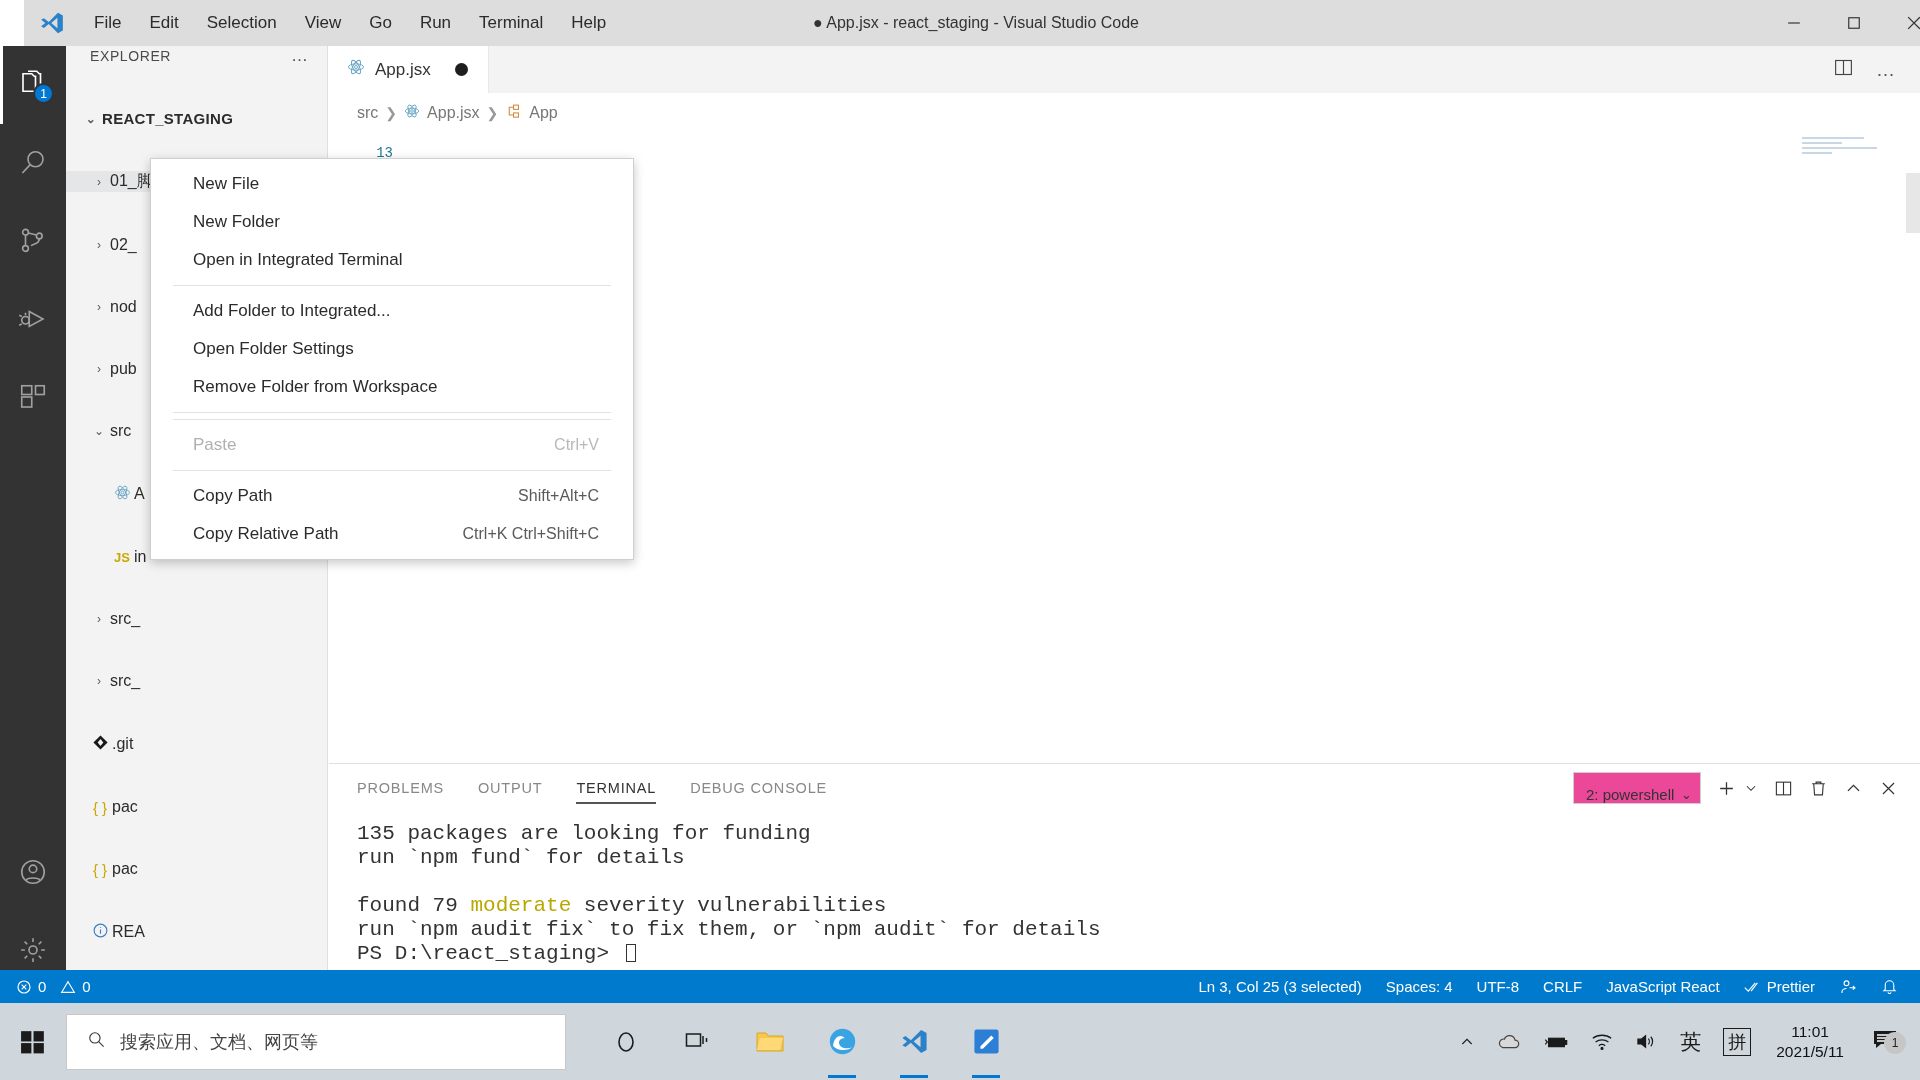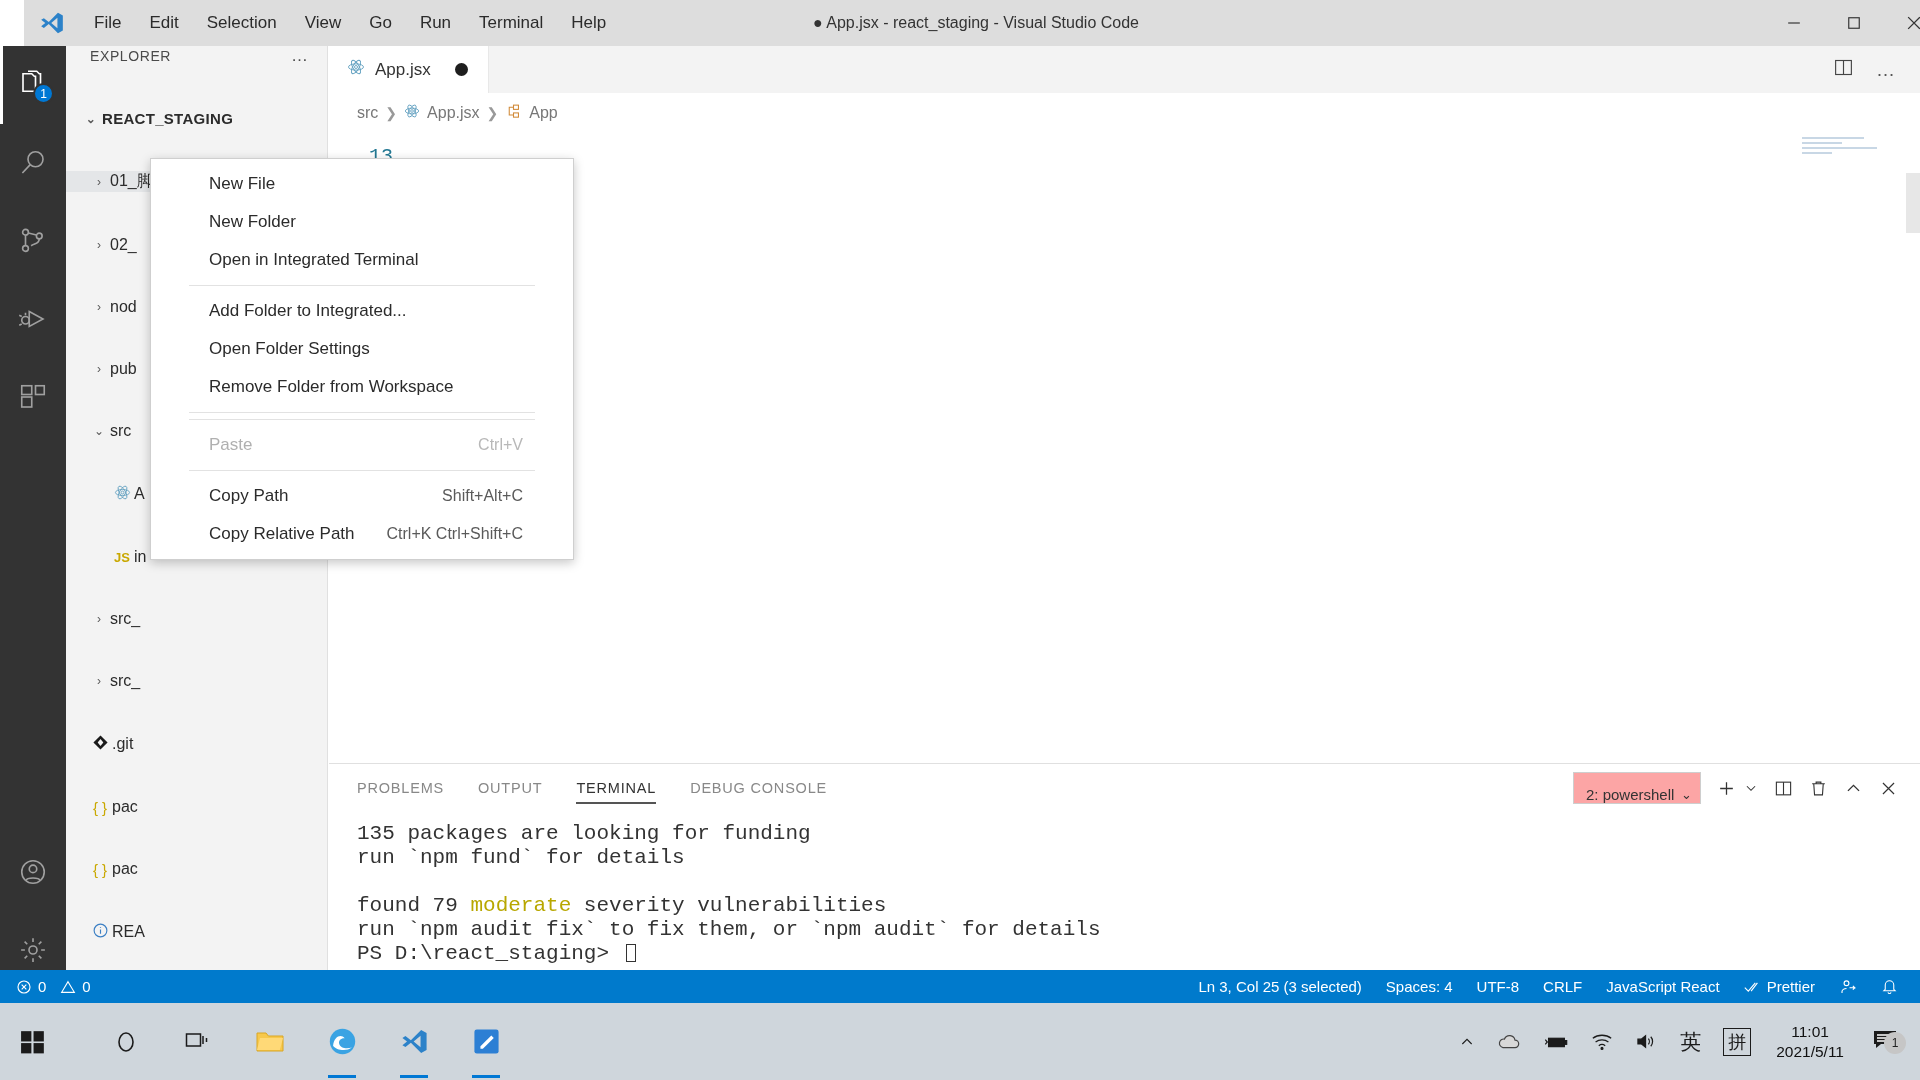--- a/index.html
+++ b/index.html
@@ -106,21 +106,21 @@
   }
   .breadcrumbs {
     height: 40px; display: flex; align-items: center; padding-left: 28px; gap: 7px;
     font-size: 16px; color: #777; background: #fff;
   }
   .crumb { display: flex; align-items: center; gap: 7px; cursor: pointer; }
   .crumb-sep { color: #999; font-size: 14px; }
   .code-area { flex: 1; position: relative; background: #fff; overflow: hidden; }
   .line-no {
     position: absolute; left: 18px; top: 12px; width: 46px; text-align: right;
-    font-family: "Liberation Mono", monospace; font-size: 20px; color: #237893;
+    font-family: "Liberation Mono", monospace; font-size: 14px; color: #237893;
   }
   .minimap {
     position: absolute; right: 18px; top: 4px; width: 100px; height: 32px; opacity: .55;
   }
   .minimap div { height: 2px; background: #9cb7d0; margin-bottom: 3px; }
   .scroll-ind {
     position: absolute; right: 0; top: 40px; width: 14px; height: 60px; background: #d0d0d0; opacity:.5;
   }
 
   
@@ -137,21 +137,21 @@
     display: flex; align-items: center; cursor: pointer; position: relative;
   }
   .panel-tab.active { color: #333; }
   .panel-tab.active::after {
     content: ""; position: absolute; left: 0; right: 0; bottom: 8px; height: 2px; background: #555;
   }
   .panel-actions {
     margin-left: auto; display: flex; align-items: center; gap: 16px; padding-right: 22px;
   }
   .term-select {
-    width: 128px; height: 32px; border: 1px solid #cecece; background: #fca5a5;
+    width: 128px; height: 32px; border: 1px solid #cecece; background: #ec4899;
     display: flex; align-items: center; justify-content: space-between;
     padding: 12px 8px 0 12px; font-size: 15px; color: #333; cursor: pointer;
   }
   .pa-ico { color: #3a3a3a; cursor: pointer; display: flex; align-items: center; }
   .terminal-body {
     flex: 1; padding: 10px 0 0 28px; font-family: "Liberation Mono", monospace;
     font-size: 21px; line-height: 24px; color: #333; overflow: hidden;
   }
   .t-blank { height: 24px; }
   .t-mod { color: #b8a700; }
@@ -195,23 +195,23 @@
     font-size: 15.5px; color: #111; line-height: 20px; padding: 0 14px;
   }
   .notif { position: relative; padding: 0 14px; }
   .notif-badge {
     position: absolute; right: 6px; bottom: 2px; width: 22px; height: 22px; border-radius: 50%;
     background: #c6c6c6; color: #222; font-size: 12px; display: flex; align-items: center; justify-content: center;
   }
 
   
   .ctx-menu {
-    position: absolute; left: 150px; top: 158px; width: 424px;
+    position: absolute; left: 150px; top: 158px; width: 484px;
     background: #ffffff; border: 1px solid #cfcfcf;
-    box-shadow: 0 3px 10px rgba(0,0,0,0.22); z-index: 50; padding: 6px 16px;
+    box-shadow: 0 3px 10px rgba(0,0,0,0.22); z-index: 50; padding: 6px 0;
   }
   .ctx-item {
     display: flex; align-items: center; height: 38px; padding: 0 34px 0 42px;
     font-size: 17px; color: #2b2b2b; cursor: pointer; white-space: nowrap;
   }
   .ctx-item.disabled { color: #b0b0b0; cursor: default; }
   .ctx-key { margin-left: auto; font-size: 16px; color: #5a5a5a; }
   .ctx-item.disabled .ctx-key { color: #b8b8b8; }
   .ctx-sep { height: 1px; background: #e2e2e2; margin: 6px 22px; }
 </style>
@@ -555,20 +555,29 @@
 
   <div class="taskbar">
     <div class="start-btn">
       <svg width="26" height="26" viewBox="0 0 24 24" fill="#1b1b1b">
           <rect x="1" y="2" width="9.5" height="9.5"></rect>
           <rect x="12.5" y="2" width="9.5" height="9.5"></rect>
           <rect x="1" y="13" width="9.5" height="9.5"></rect>
           <rect x="12.5" y="13" width="9.5" height="9.5"></rect>
         </svg>
     </div>
+    <div class="tb-search">
+      <span>
+        <svg width="19" height="19" viewBox="0 0 24 24" fill="none" stroke="#333" stroke-width="1.4">
+            <circle cx="10" cy="10" r="6.5"></circle>
+            <path d="M15 15l6 6"></path>
+          </svg>
+      </span>
+      <span style="color:#444">搜索应用、文档、网页等</span>
+    </div>
     <div class="tb-icons">
       <div class="tb-ico">
         <svg width="24" height="24" viewBox="0 0 24 24" fill="none" stroke="#1b1b1b" stroke-width="1.6">
             <ellipse cx="12" cy="12" rx="7" ry="9"></ellipse>
           </svg>
       </div>
       <div class="tb-ico">
         <svg width="26" height="24" viewBox="0 0 26 24" fill="none" stroke="#1b1b1b" stroke-width="1.5">
             <rect x="1.5" y="4" width="14" height="12"></rect>
             <path d="M18 6v8M21.5 8v4"></path>

